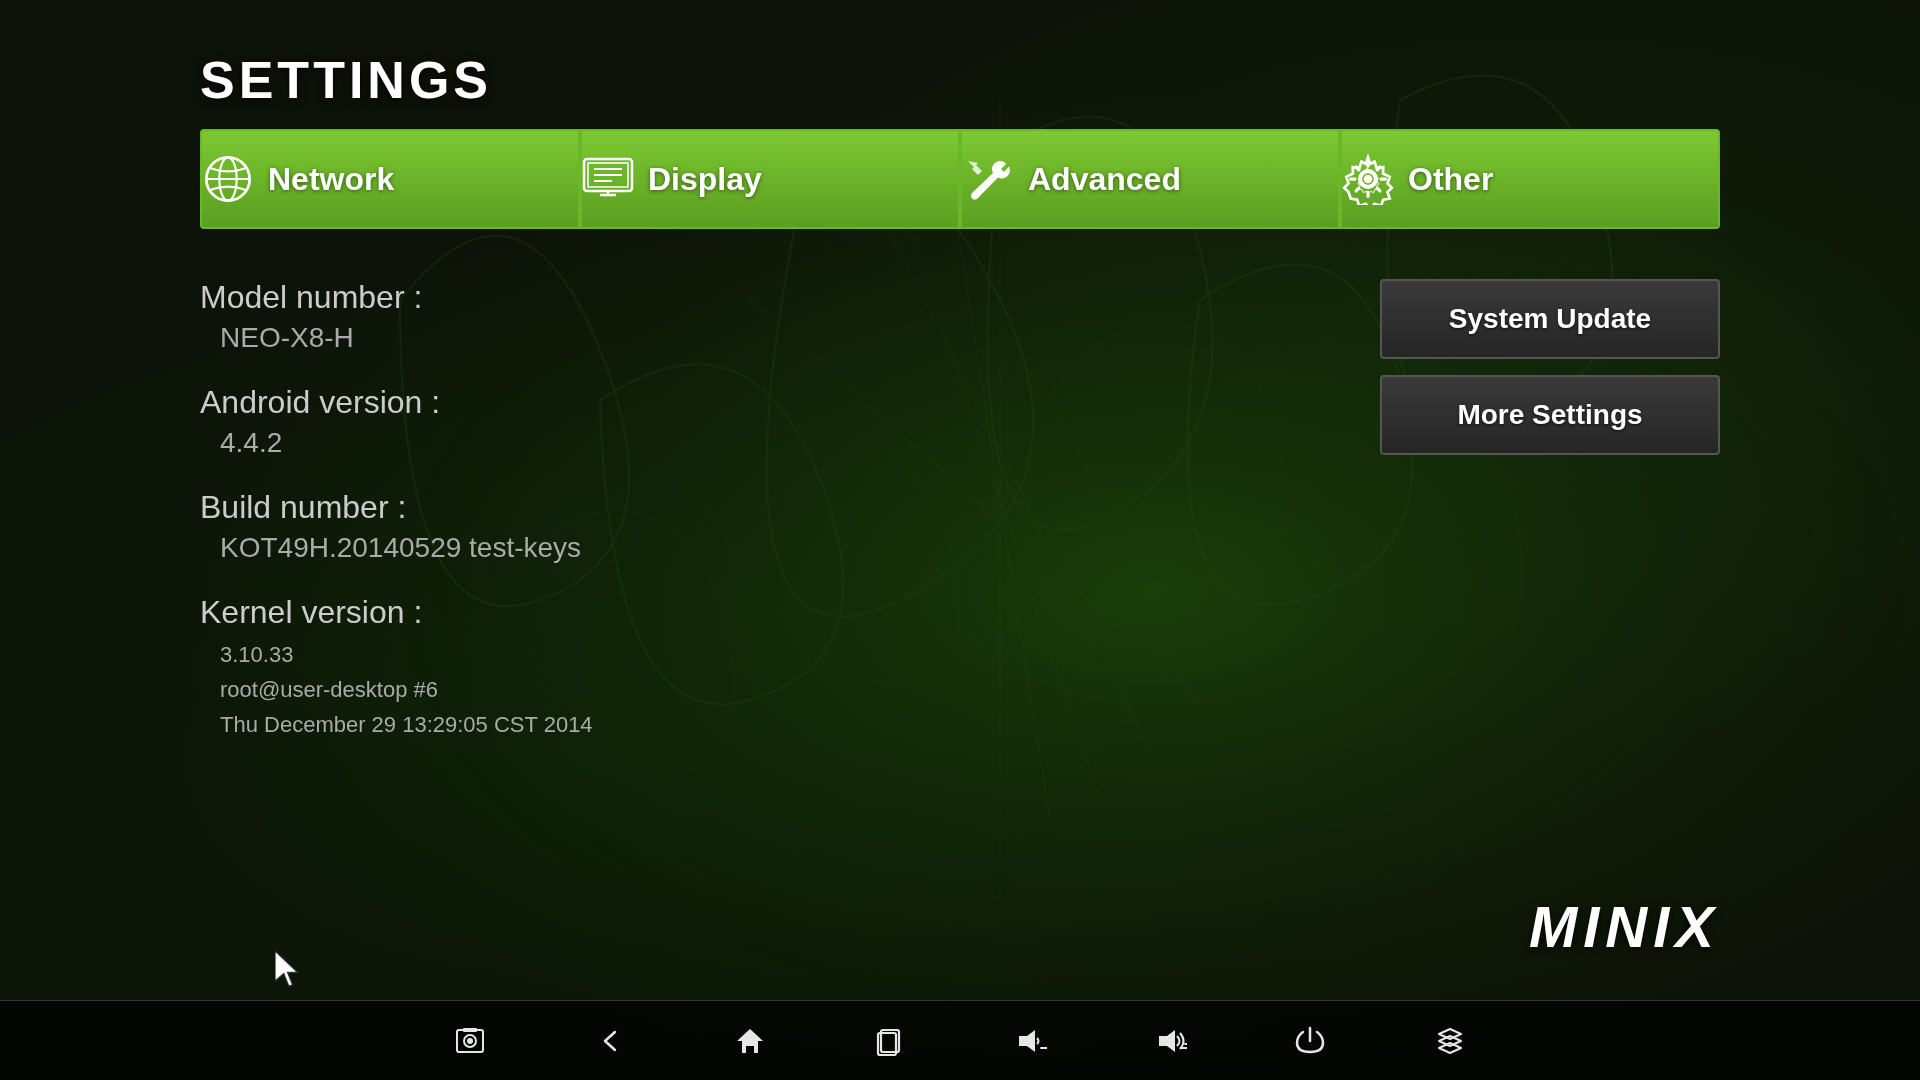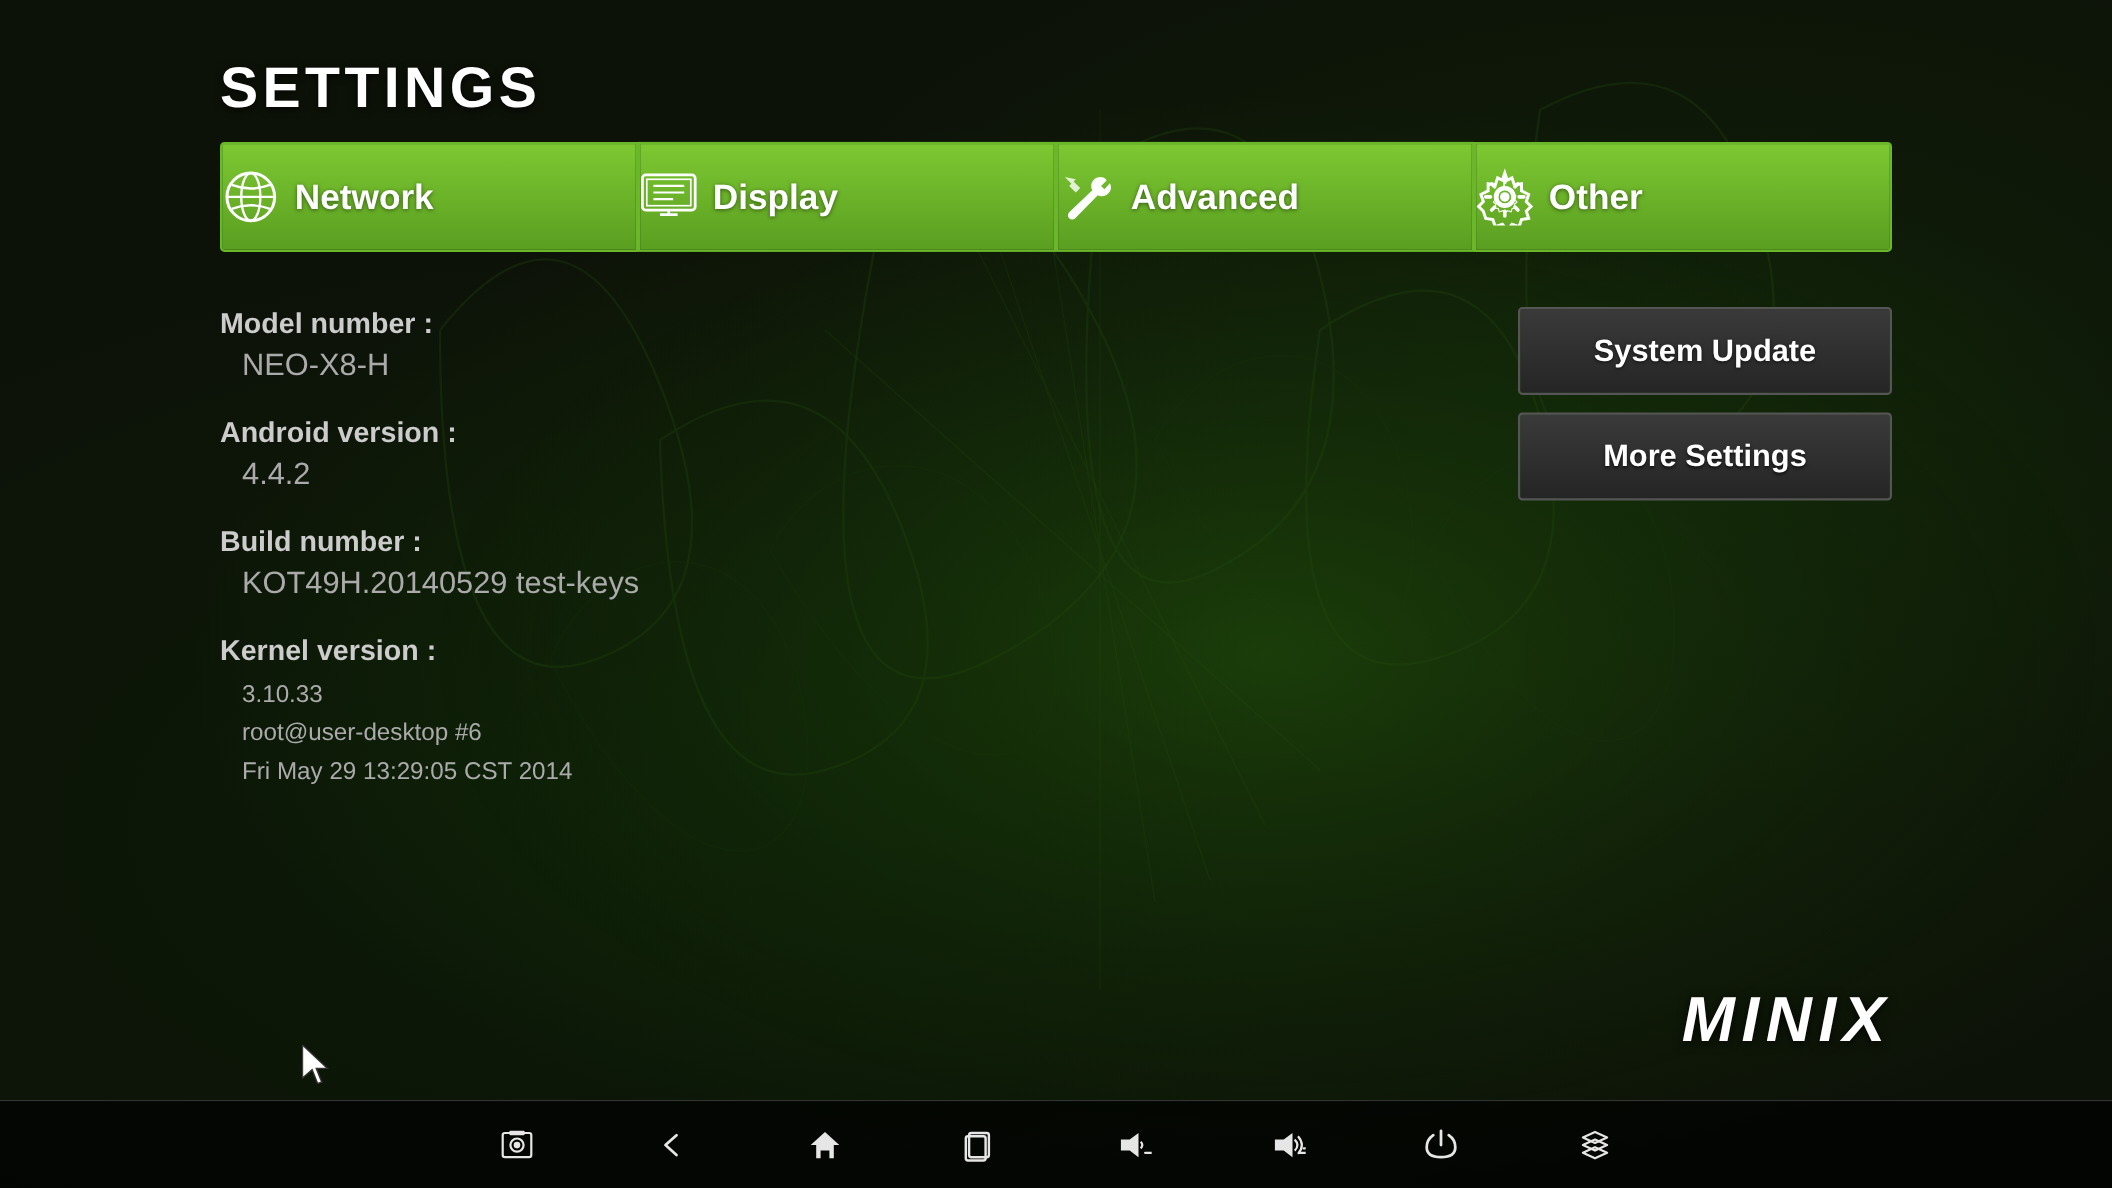--- a/index.html
+++ b/index.html
@@ -101,22 +101,22 @@
       gap: 16px;
       min-width: 330px;
     }
 
     .info-row {
       margin-bottom: 30px;
     }
 
     .info-label {
       color: #cccccc;
-      font-size: 26px;
-      font-weight: bold;
+      font-size: 32px;
+      font-weight: normal;
       margin-bottom: 6px;
     }
 
     .info-value {
       color: #aaaaaa;
       font-size: 28px;
       padding-left: 20px;
     }
 
     .info-value-multiline {
@@ -315,21 +315,21 @@
       <div class="info-row">
         <div class="info-label">Build number :</div>
         <div class="info-value">KOT49H.20140529 test-keys</div>
       </div>
 
       <div class="info-row">
         <div class="info-label">Kernel version :</div>
         <div class="info-value-multiline">
           <div>3.10.33</div>
           <div>root@user-desktop #6</div>
-          <div>Fri May 29 13:29:05 CST 2014</div>
+          <div>Thu December 29 13:29:05 CST 2014</div>
         </div>
       </div>
     </div>
 
     <div class="info-right">
       <button class="action-btn">System Update</button>
       <button class="action-btn">More Settings</button>
     </div>
   </div>
 </div>

